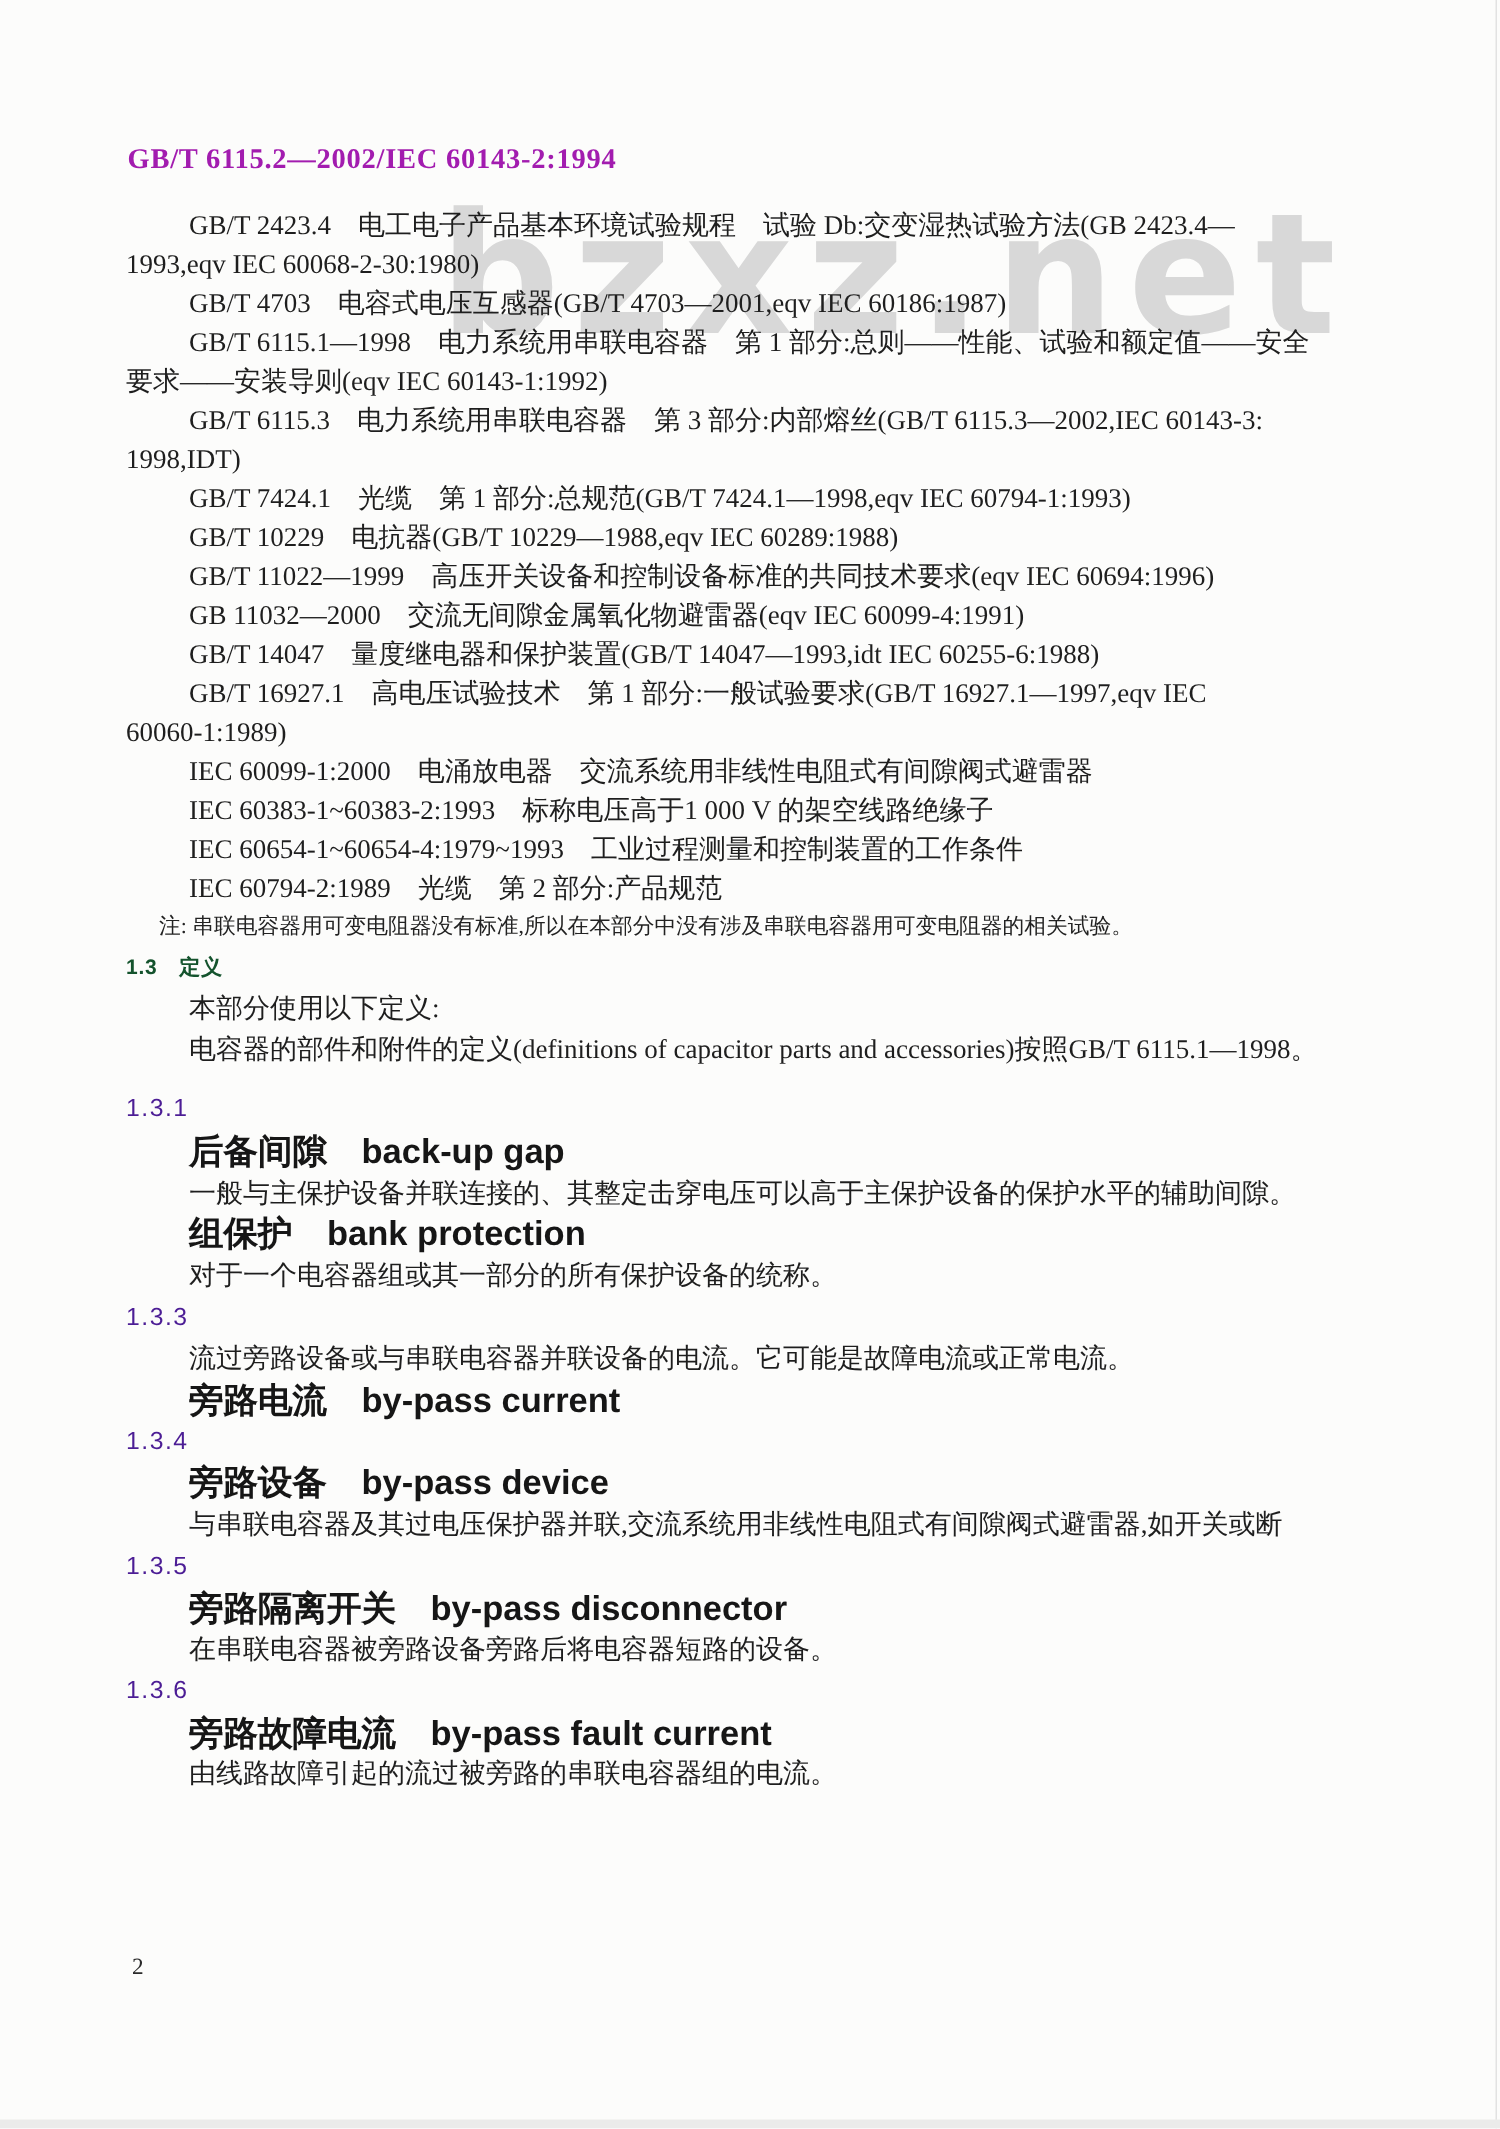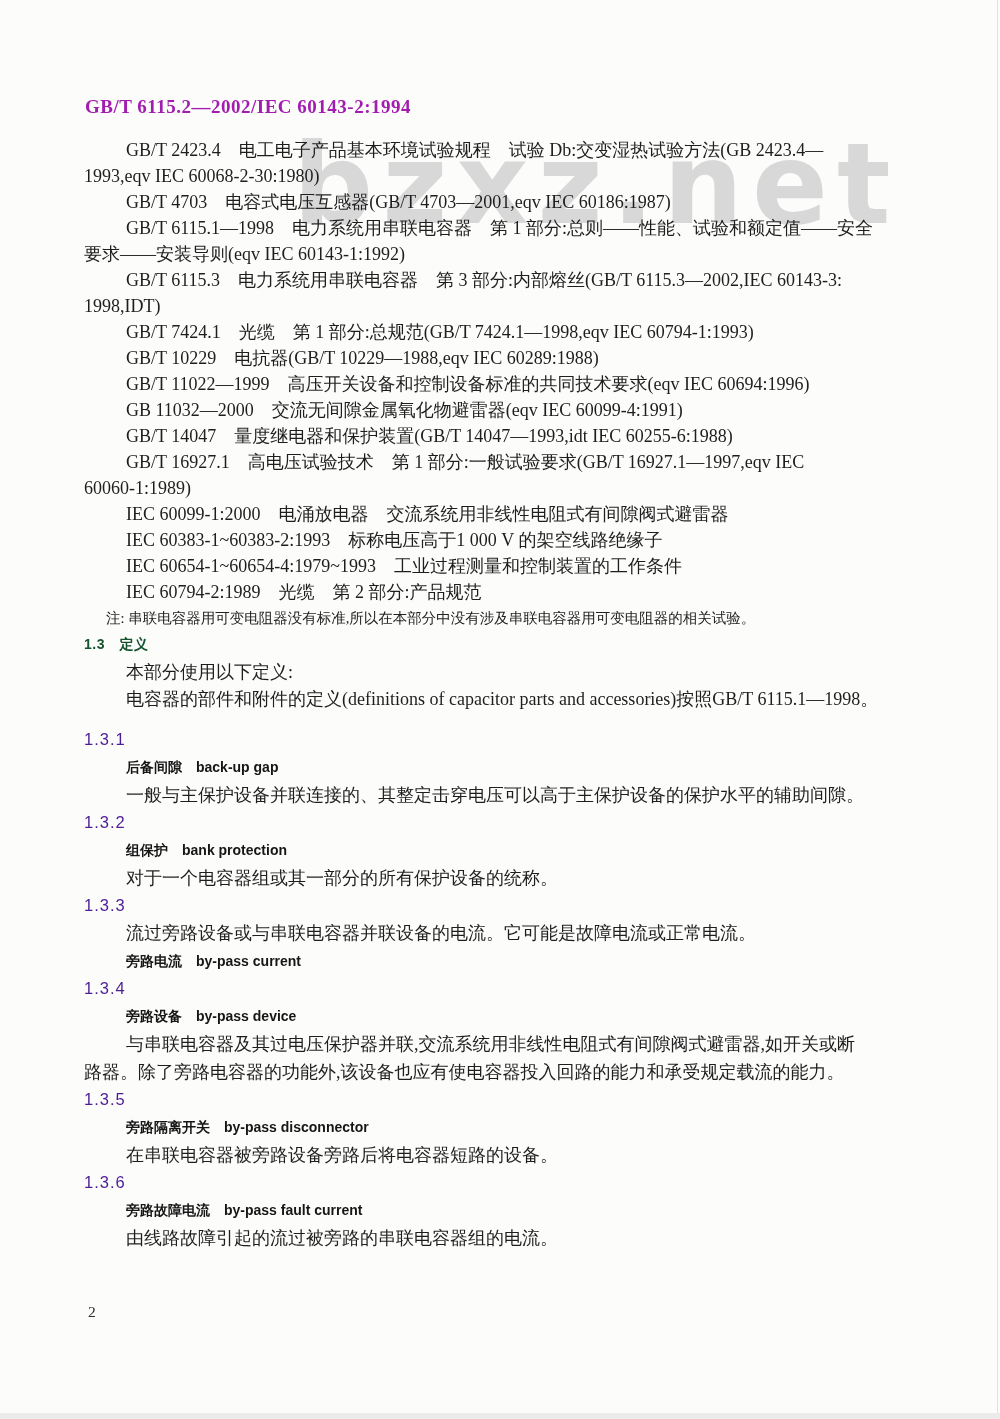--- a/index.html
+++ b/index.html
@@ -49,21 +49,21 @@
     font-size:18px; line-height:27.7px;
     font-family:"Liberation Serif","DejaVu Serif",serif;
   }
   .clause {
     font-size:16.5px; line-height:27.7px;
     font-family:"Liberation Sans","DejaVu Sans",sans-serif;
     letter-spacing:1px; color:#4c1d95;
   }
   .gap { margin-top:12px; }
   .term {
-    font-size:14px; line-height:27.7px; font-weight:bold;
+    font-size:23px; line-height:27.7px; font-weight:bold;
     font-family:"Liberation Sans","DejaVu Sans",sans-serif;
     color:#161616;
   }
   .page-number {
     position:absolute; left:88px; top:1303px; z-index:1;
     font-size:15.5px; color:#2a2a2a;
     font-family:"Liberation Serif","DejaVu Serif",serif;
   }
   .scan-edge-right {
     position:absolute; right:2px; top:0; width:1px; height:100%;
@@ -99,30 +99,28 @@
       <div class="ln ref indent">IEC 60383-1~60383-2:1993　标称电压高于1 000 V 的架空线路绝缘子</div>
       <div class="ln ref indent">IEC 60654-1~60654-4:1979~1993　工业过程测量和控制装置的工作条件</div>
       <div class="ln ref indent">IEC 60794-2:1989　光缆　第 2 部分:产品规范</div>
       <div class="ln note">注: 串联电容器用可变电阻器没有标准,所以在本部分中没有涉及串联电容器用可变电阻器的相关试验。</div>
       <div class="ln heading">1.3　定义</div>
       <div class="ln def indent">本部分使用以下定义:</div>
       <div class="ln def indent">电容器的部件和附件的定义(definitions of capacitor parts and accessories)按照GB/T 6115.1—1998。</div>
       <div class="ln clause gap">1.3.1</div>
       <div class="ln term indent">后备间隙　back-up gap</div>
       <div class="ln def indent">一般与主保护设备并联连接的、其整定击穿电压可以高于主保护设备的保护水平的辅助间隙。</div>
-      <div class="ln clause">1.3.2</div>
       <div class="ln term indent">组保护　bank protection</div>
       <div class="ln def indent">对于一个电容器组或其一部分的所有保护设备的统称。</div>
       <div class="ln clause">1.3.3</div>
       <div class="ln def indent">流过旁路设备或与串联电容器并联设备的电流。它可能是故障电流或正常电流。</div>
       <div class="ln term indent">旁路电流　by-pass current</div>
       <div class="ln clause">1.3.4</div>
       <div class="ln term indent">旁路设备　by-pass device</div>
       <div class="ln def indent">与串联电容器及其过电压保护器并联,交流系统用非线性电阻式有间隙阀式避雷器,如开关或断</div>
-      <div class="ln def">路器。除了旁路电容器的功能外,该设备也应有使电容器投入回路的能力和承受规定载流的能力。</div>
       <div class="ln clause">1.3.5</div>
       <div class="ln term indent">旁路隔离开关　by-pass disconnector</div>
       <div class="ln def indent">在串联电容器被旁路设备旁路后将电容器短路的设备。</div>
       <div class="ln clause">1.3.6</div>
       <div class="ln term indent">旁路故障电流　by-pass fault current</div>
       <div class="ln def indent">由线路故障引起的流过被旁路的串联电容器组的电流。</div>
     </div>
   <div class="page-number">2</div>
   <div class="scan-edge-right"></div>
   <div class="scan-edge-bottom"></div>

